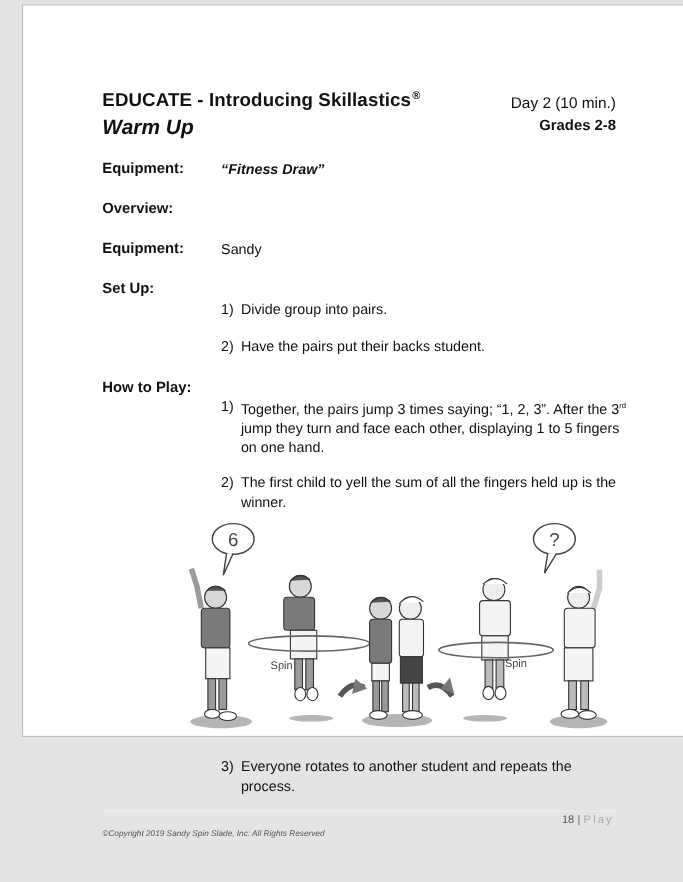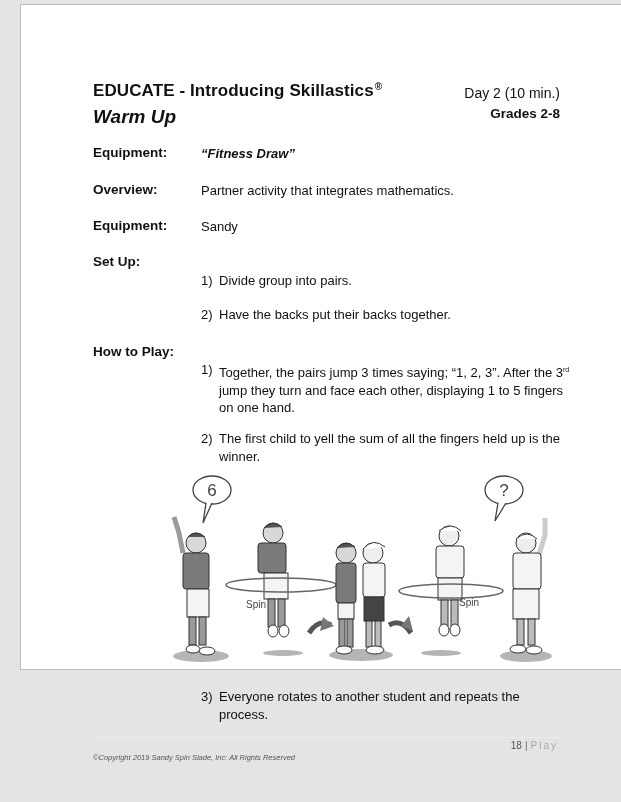--- a/index.html
+++ b/index.html
@@ -46,34 +46,33 @@
 
   <div class="abs title"><span>EDUCATE - Introducing Skillastics</span><sup>®</sup></div>
   <div class="abs subtitle">Warm Up</div>
   <div class="abs day">Day 2 (10 min.)</div>
   <div class="abs grades">Grades 2-8</div>
 
   <div class="abs label" style="top:140px">Equipment:</div>
   <div class="abs value italic" style="top:141px">“Fitness Draw”</div>
 
   <div class="abs label" style="top:177px">Overview:</div>
-  <div class="abs value" style="top:178px">Partner activity that integrates mathematics.</div>
 
   <div class="abs label" style="top:213px">Equipment:</div>
   <div class="abs value" style="top:214px">Sandy</div>
 
   <div class="abs label" style="top:249px">Set Up:</div>
 
   <div class="item" style="top:267px">
     <span class="num">1)</span>
     <span class="txt">Divide group into pairs.</span>
   </div>
   <div class="item" style="top:301px">
     <span class="num">2)</span>
-    <span class="txt">Have the backs put their backs together.</span>
+    <span class="txt">Have the pairs put their backs student.</span>
   </div>
 
   <div class="abs label" style="top:339px">How to Play:</div>
 
   <div class="item" style="top:356px">
     <span class="num">1)</span>
     <span class="txt"><span>Together, the pairs jump 3 times saying; “1, 2, 3”.  After the </span><span>3</span><sup>rd</sup><span> jump they turn and face each other, displaying 1 to 5 fingers on one hand.</span></span>
   </div>
   <div class="item" style="top:425px">
     <span class="num">2)</span>

